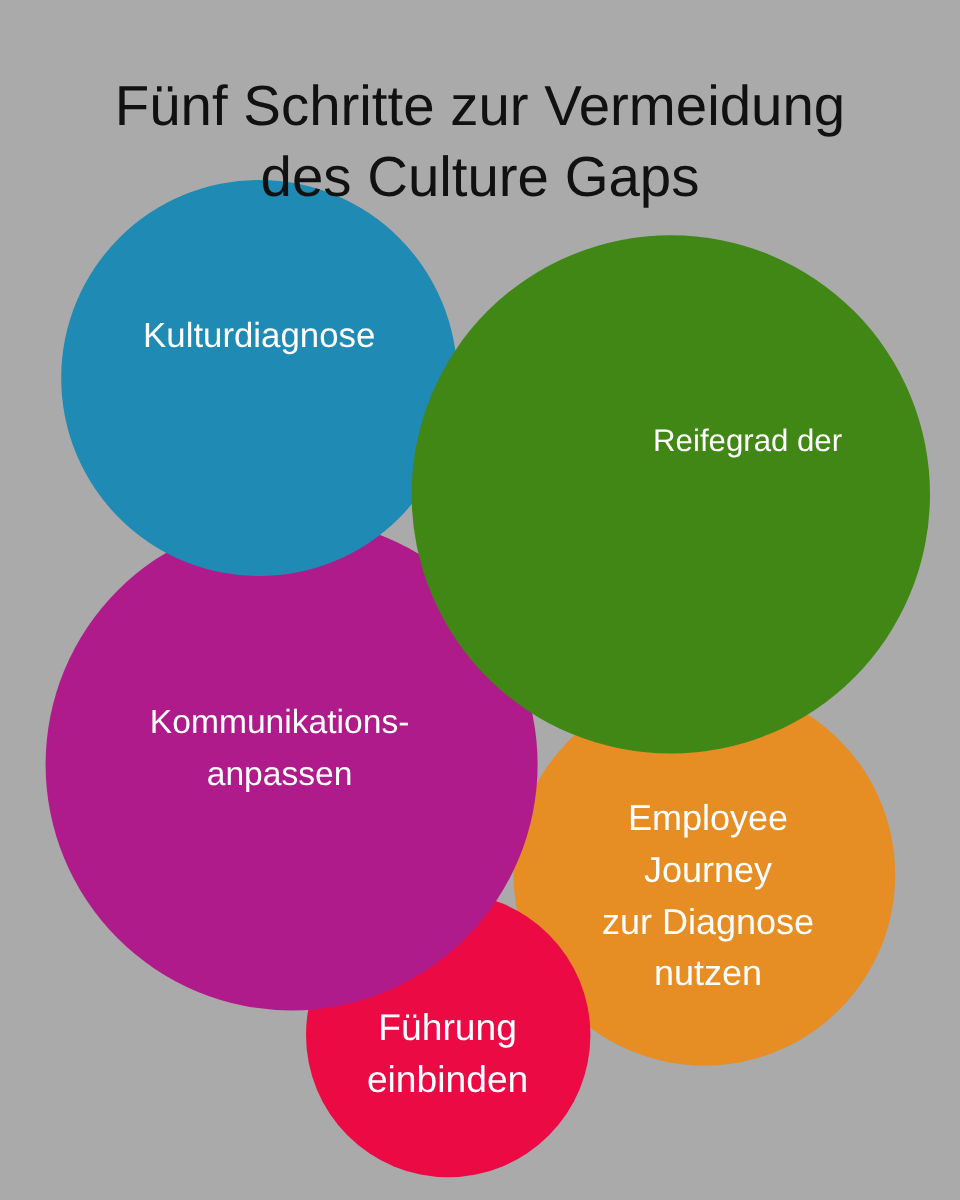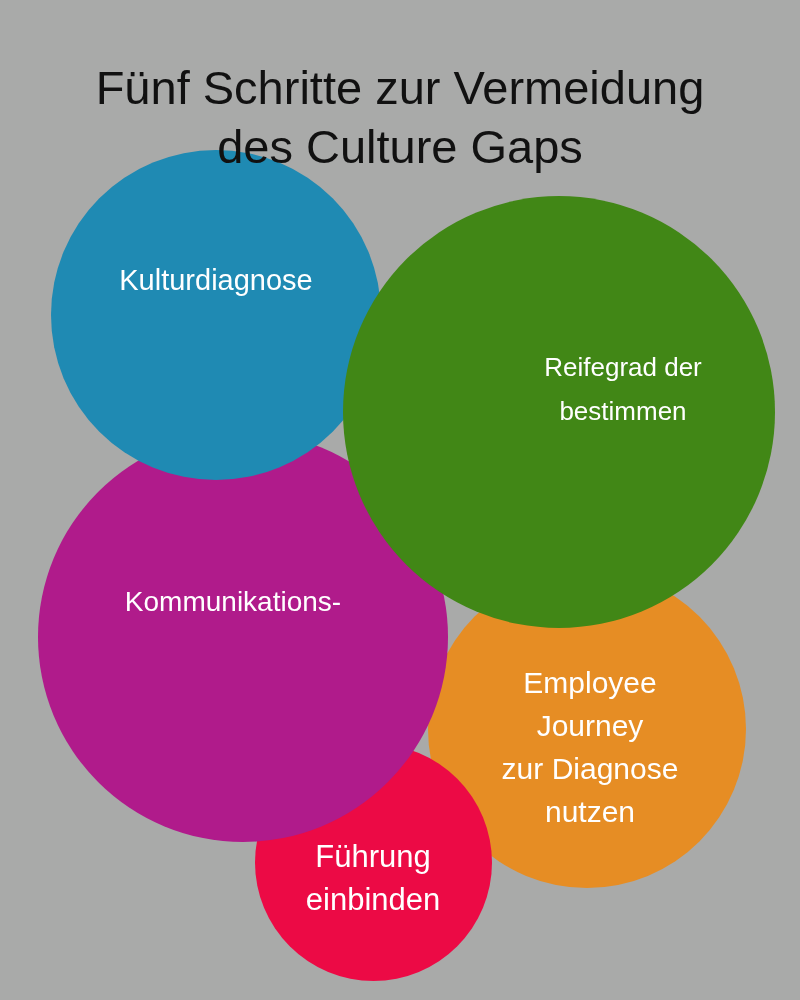--- a/index.html
+++ b/index.html
@@ -80,25 +80,25 @@
   <div class="circle" id="c-magenta" style="background: rgb(176, 27, 139);"></div>
   <div class="circle" id="c-orange" style="background: rgb(230, 141, 36);"></div>
   <div class="circle" id="c-red" style="background: rgb(236, 10, 69);"></div>
 
   <div class="circle-label" id="t-blue">
     <span>Kulturdiagnose</span>
   </div>
 
   <div class="circle-label" id="t-green">
     <span>Reifegrad der</span>
-    <span>bestimmen</span>
   </div>
 
   <div class="circle-label" id="t-magenta">
     <span>Kommunikations-</span>
+    <span>anpassen</span>
   </div>
 
   <div class="circle-label" id="t-red">
     <span>Führung</span>
     <span>einbinden</span>
   </div>
 
   <div class="circle-label" id="t-orange">
     <span>Employee</span>
     <span>Journey</span>

